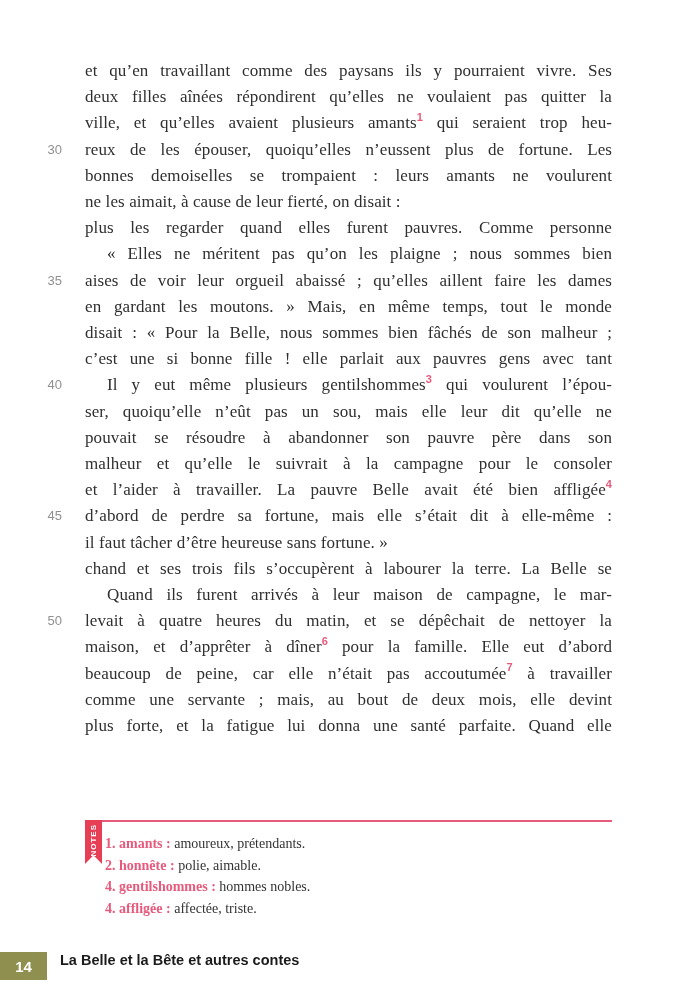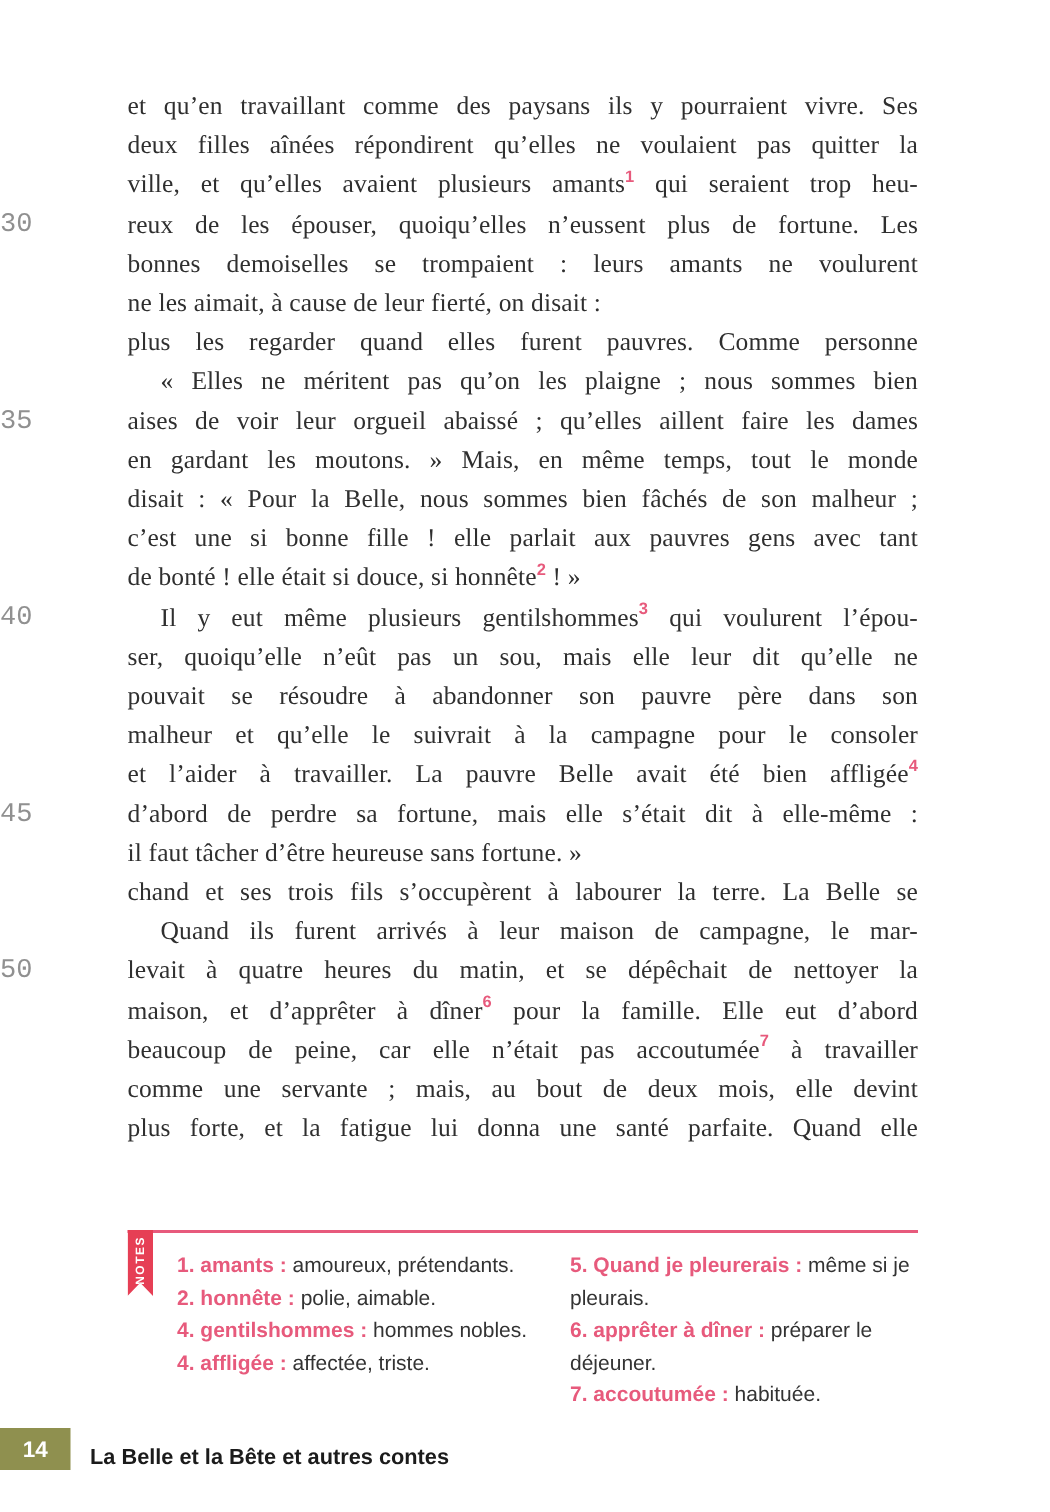--- a/index.html
+++ b/index.html
@@ -11,22 +11,22 @@
   }
   html,body{margin:0;padding:0;background:#ffffff;}
   .page{
     position:relative;width:700px;height:1008px;background:#ffffff;overflow:hidden;
     font-family:"Liberation Serif", serif;color:var(--ink);
   }
   
   .text-block{position:absolute;top:58px;left:0;width:576px;}
   .line-row{display:flex;}
   .line-num{
-    width:62px;flex:0 0 62px;
-    font-family:Liberation Mono, monospace;font-size:18px;color:var(--gutter);
+    width:62px;text-align:right;flex:0 0 62px;
+    font-family:Liberation Sans, sans-serif;font-size:13px;color:var(--gutter);
     line-height:26.2px;
   }
   .line-text{
     margin-left:23px;width:527px;flex:0 0 527px;box-sizing:border-box;
     font-size:17px;line-height:26.2px;
     text-align:justify;text-align-last:justify;text-justify:inter-word;
     letter-spacing:0.1px;
   }
   .line-text.no-just{text-align:left;text-align-last:left;}
   .line-text.indent{padding-left:22px;}
@@ -41,30 +41,30 @@
     position:absolute;left:85px;top:820px;width:17px;height:44px;background:var(--ribbon);
     clip-path:polygon(0 0,100% 0,100% 100%,50% 80%,0 100%);
     display:flex;align-items:flex-start;justify-content:center;
   }
   .ribbon-label{
     color:#ffffff;font-family:"Liberation Sans", sans-serif;font-size:8px;font-weight:bold;
     letter-spacing:1px;writing-mode:vertical-rl;transform:rotate(180deg);
     margin-top:4px;
   }
   .notes-area{
-    position:absolute;left:118px;top:833px;width:505px;
+    position:absolute;left:105px;top:833px;width:505px;
     display:flex;gap:22px;
-    font-family:Liberation Sans, sans-serif;font-size:14px;line-height:21.5px;color:#333333;
+    font-family:Liberation Serif, serif;font-size:14px;line-height:21.5px;color:#333333;
   }
   .notes-col{width:240px;flex:0 0 240px;}
   .note-item{margin:0;}
   .note-term{color:var(--accent);font-weight:bold;}
   .note-def{color:#333333;}
   
-  .footer{position:absolute;left:0;top:952px;width:700px;display:flex;align-items:flex-end;}
+  .footer{position:absolute;left:0;top:952px;width:700px;display:flex;align-items:flex-start;}
   .page-number-box{
     width:47px;height:28px;background:var(--olive);
     display:flex;align-items:center;justify-content:center;flex:0 0 47px;
   }
   .page-number{color:#ffffff;font-family:"Liberation Sans", sans-serif;font-size:15px;font-weight:bold;}
   .book-title{
     margin-left:13px;font-family:"Liberation Sans", sans-serif;font-weight:700;
     font-size:14.5px;color:#1b1b1b;
   }
 </style>
@@ -117,21 +117,20 @@
       <div class="line-row">
         <div class="line-num"></div>
         <div class="line-text">disait : « Pour la Belle, nous sommes bien fâchés de son malheur ;</div>
       </div>
       <div class="line-row">
         <div class="line-num"></div>
         <div class="line-text">c’est une si bonne fille ! elle parlait aux pauvres gens avec tant</div>
       </div>
       <div class="line-row">
         <div class="line-num"></div>
-        <div class="line-text no-just">de bonté ! elle était si douce, si honnête<sup class="fn-ref">2</sup> ! »</div>
       </div>
       <div class="line-row">
         <div class="line-num">40</div>
         <div class="line-text indent">Il y eut même plusieurs gentilshommes<sup class="fn-ref">3</sup> qui voulurent l’épou-</div>
       </div>
       <div class="line-row">
         <div class="line-num"></div>
         <div class="line-text">ser, quoiqu’elle n’eût pas un sou, mais elle leur dit qu’elle ne</div>
       </div>
       <div class="line-row">
@@ -193,25 +192,20 @@
     <span class="ribbon-label">NOTES</span>
   </div>
 
   <div class="notes-area">
     <div class="notes-col">
         <div class="note-item"><span class="note-term">1. amants :</span><span class="note-def"> amoureux, prétendants.</span></div>
         <div class="note-item"><span class="note-term">2. honnête :</span><span class="note-def"> polie, aimable.</span></div>
         <div class="note-item"><span class="note-term">4. gentilshommes :</span><span class="note-def"> hommes nobles.</span></div>
         <div class="note-item"><span class="note-term">4. affligée :</span><span class="note-def"> affectée, triste.</span></div>
       </div>
-    <div class="notes-col">
-        <div class="note-item"><span class="note-term">5. Quand je pleurerais :</span><span class="note-def"> même si je pleurais.</span></div>
-        <div class="note-item"><span class="note-term">6. apprêter à dîner :</span><span class="note-def"> préparer le déjeuner.</span></div>
-        <div class="note-item"><span class="note-term">7. accoutumée :</span><span class="note-def"> habituée.</span></div>
-      </div>
   </div>
 
   <div class="footer">
     <div class="page-number-box">
       <span class="page-number">14</span>
     </div>
     <span class="book-title">La Belle et la Bête et autres contes</span>
   </div>
 
 </div>

